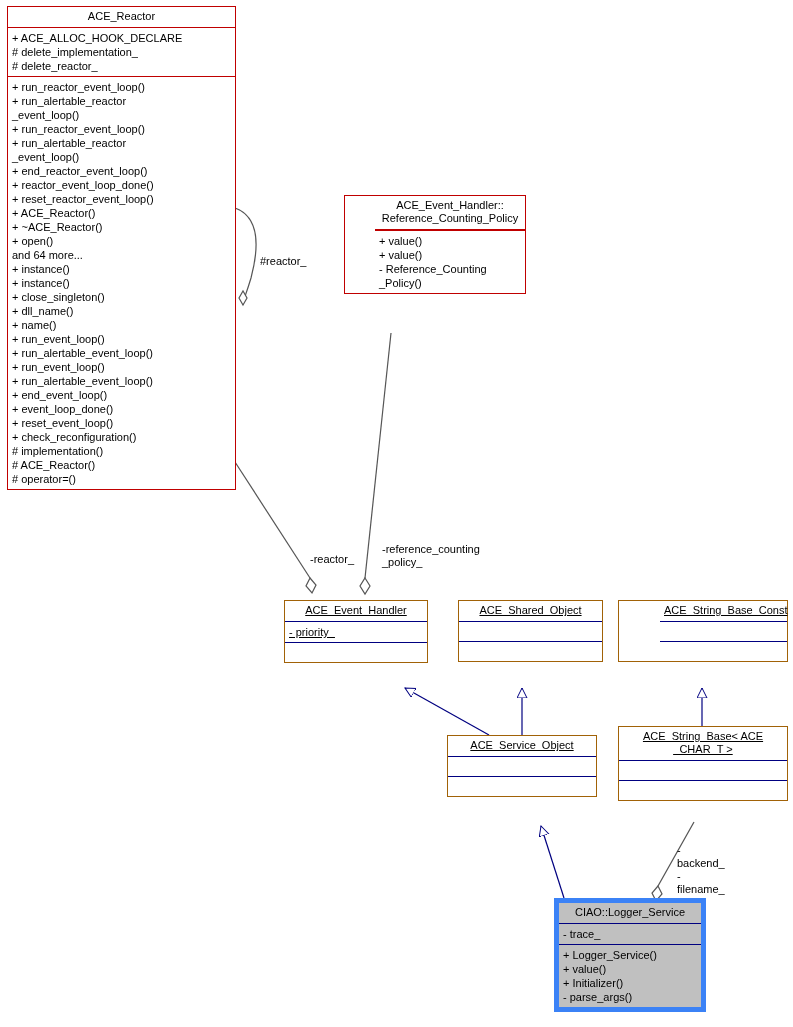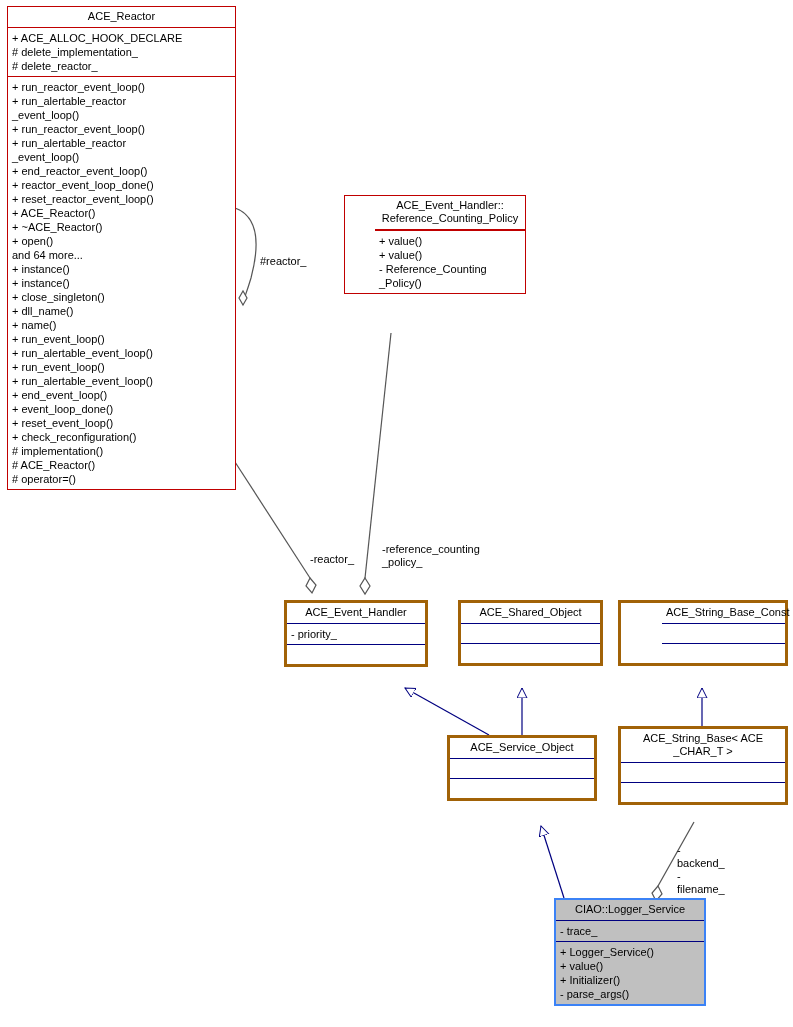--- a/index.html
+++ b/index.html
@@ -31,25 +31,26 @@
   }
   .node {
     position: absolute;
     box-sizing: border-box;
     background: #ffffff;
   }
   .node.red {
     border: 1px solid #c00000;
   }
   .node.blue {
-    border: 3px solid #a16207;
+    border: 1px solid #a16207;
+    text-decoration: underline;
   }
   .node.gray {
     background: #c0c0c0;
-    border: 2px solid #3b82f6;
+    border: 5px solid #3b82f6;
   }
   .node .title {
     text-align: center;
     padding: 3px 4px 4px 4px;
     line-height: 13px;
     white-space: pre-line;
   }
   .node .sep {
     height: 1px;
     background: #c00000;

